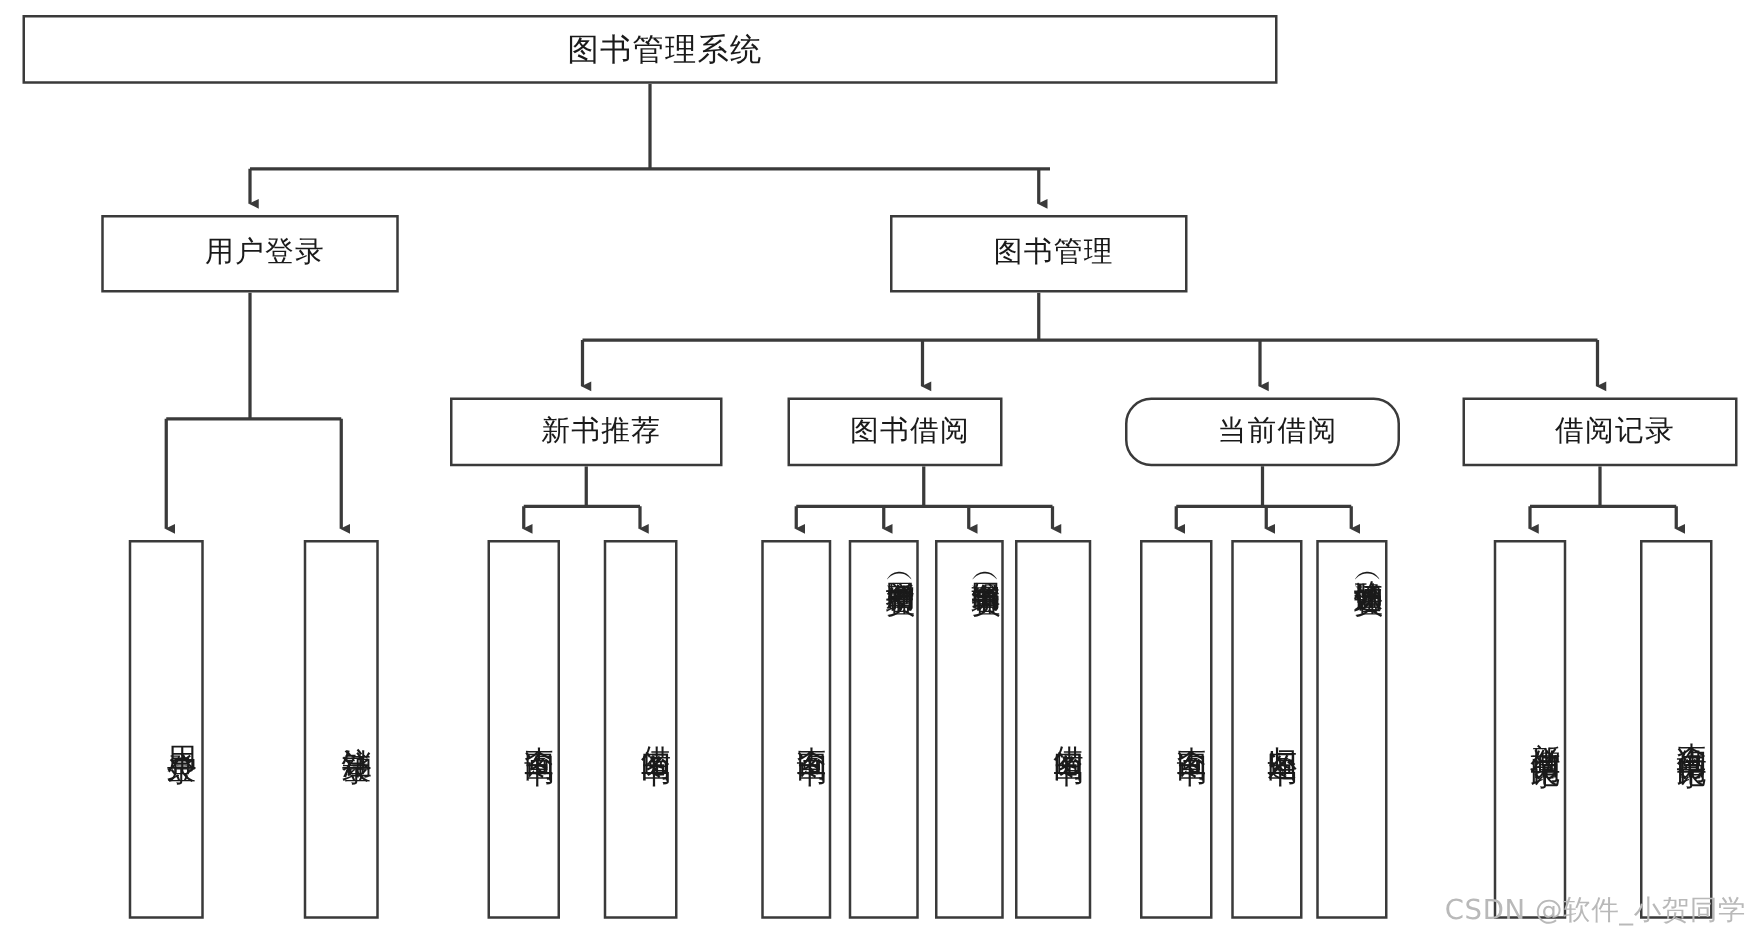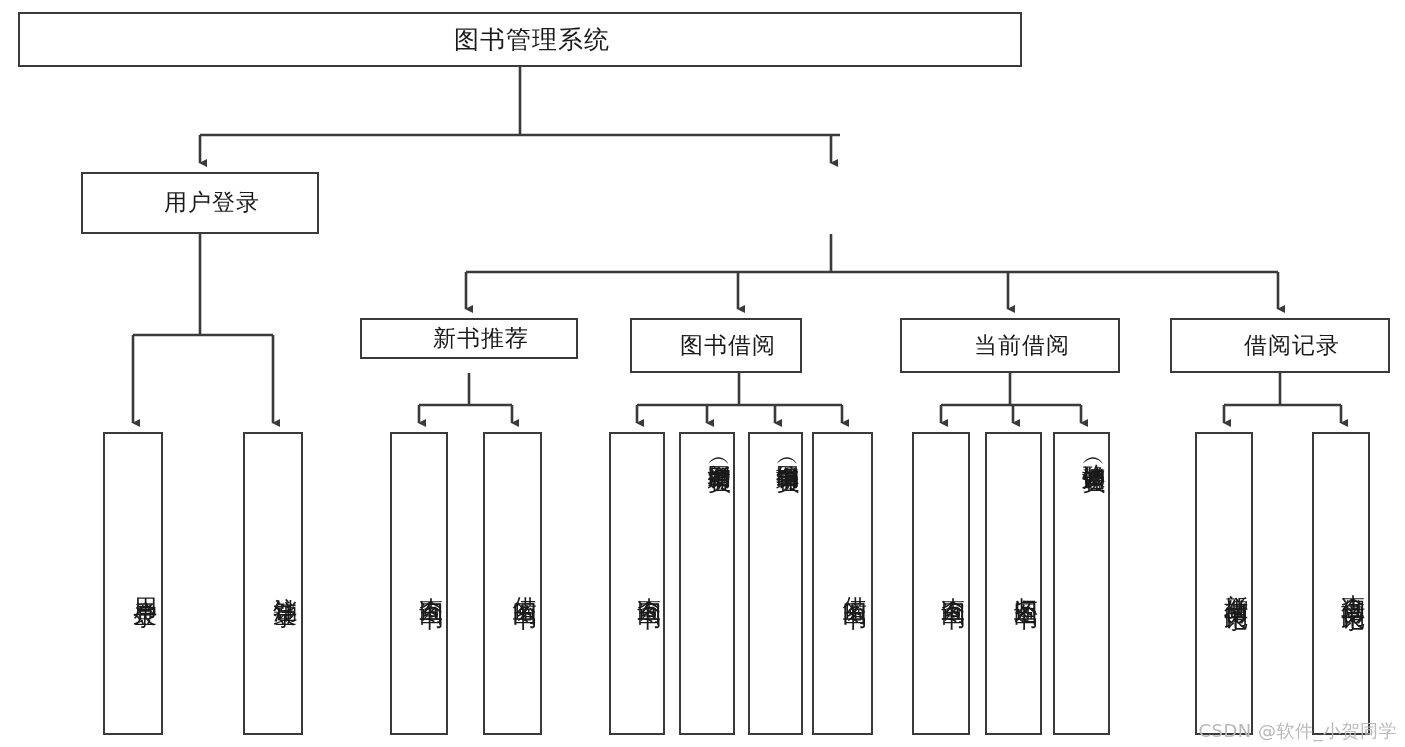--- a/index.html
+++ b/index.html
@@ -66,21 +66,21 @@
     letter-spacing: 1px;
   }
   .node.leaf.mid {
     align-items: center;
     padding-top: 0;
   }
   #watermark {
     position: absolute;
     right: 8px;
     bottom: 4px;
-    font-size: 18px;
+    font-size: 22px;
     color: #b9b9b9;
     letter-spacing: 0.5px;
     white-space: nowrap;
   }
 </style>
 </head>
 <body>
 
 <div id="canvas">
 
@@ -134,28 +134,31 @@
     </g>
   </svg>
 
   <div class="node root" id="n-root" style="left: 18px; top: 12px; width: 1004px; height: 55px;">
     <span class="label">图书管理系统</span>
   </div>
 
   <div class="node hbox" id="n-l1-0" style="left: 81px; top: 172px; width: 238px; height: 62px;">
     <span class="label">用户登录</span>
   </div>
-
-  <div class="node hbox" id="n-l2-0" style="left: 360px; top: 318px; width: 218px; height: 41px;">
+  <div class="node hbox" id="n-l1-1" style="left: 712px; top: 172px; width: 238px; height: 62px;">
+    <span class="label">图书管理</span>
+  </div>
+
+  <div class="node hbox" id="n-l2-0" style="left: 360px; top: 318px; width: 218px; height: 55px;">
     <span class="label">新书推荐</span>
   </div>
   <div class="node hbox" id="n-l2-1" style="left: 630px; top: 318px; width: 172px; height: 55px;">
     <span class="label">图书借阅</span>
   </div>
-  <div class="node hbox" id="n-l2-2" style="left: 900px; top: 318px; width: 220px; height: 55px;">
+  <div class="node hbox" id="n-l2-2" style="left: 900px; top: 318px; width: 220px; height: 55px; border-radius: 21px;">
     <span class="label">当前借阅</span>
   </div>
   <div class="node hbox" id="n-l2-3" style="left: 1170px; top: 318px; width: 220px; height: 55px; justify-content: center;">
     <span class="label">借阅记录</span>
   </div>
 
   <div class="node leaf mid" id="n-lf-0" style="left: 103px; top: 432px; width: 60px; height: 303px;">
     <span class="label">用户登录</span>
   </div>
   <div class="node leaf mid" id="n-lf-1" style="left: 243px; top: 432px; width: 60px; height: 303px;">

